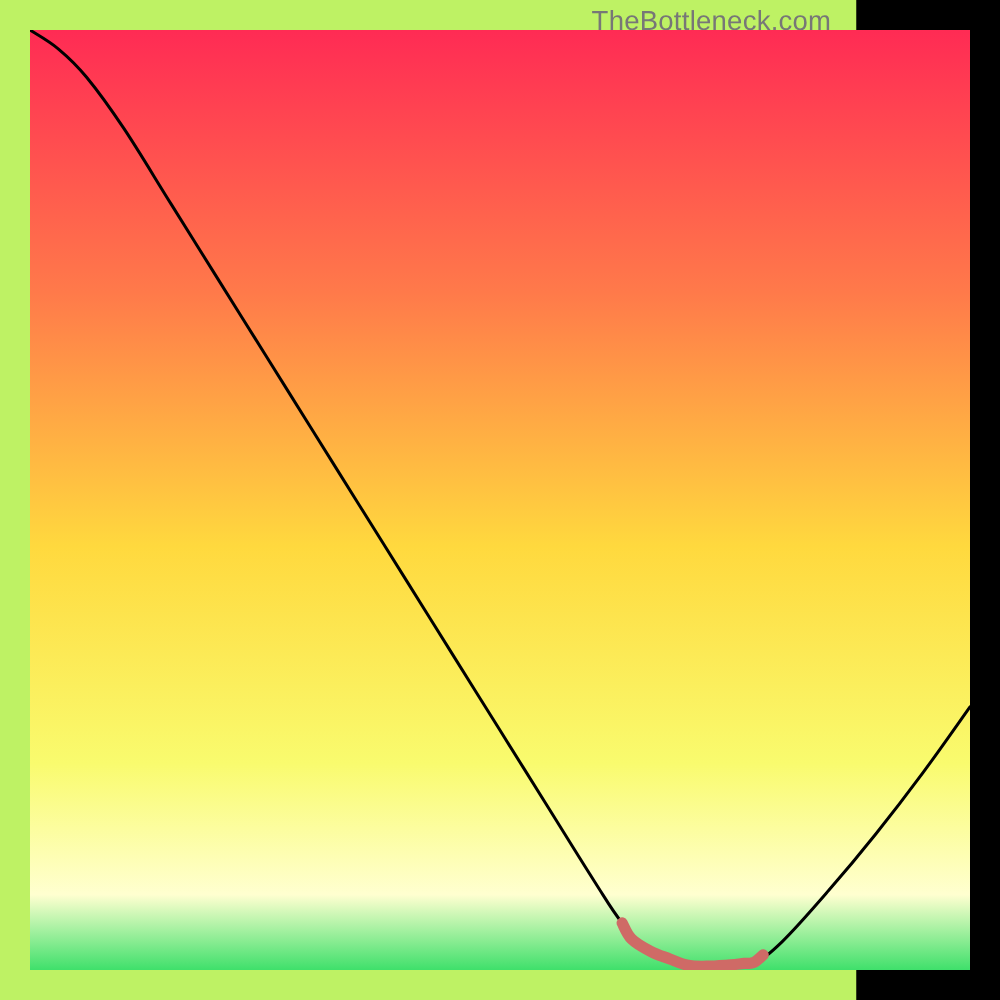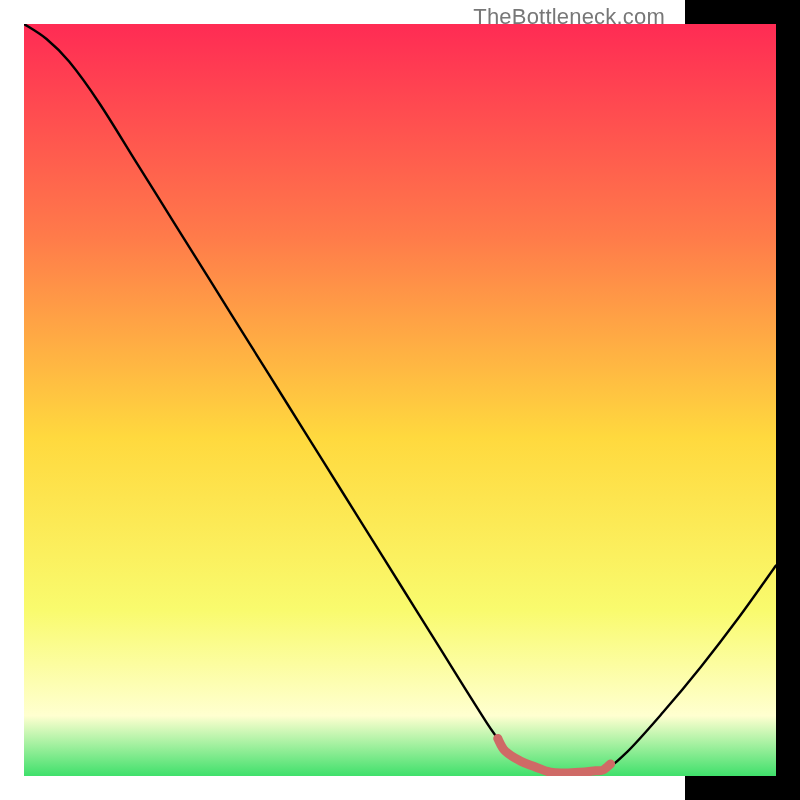--- a/index.html
+++ b/index.html
@@ -8,21 +8,21 @@
     width: 800px;
     height: 800px;
     background: #000000;
     font-family: Arial, Helvetica, sans-serif;
     overflow: hidden;
   }
   .stage {
     position: relative;
     width: 685px;
     height: 800px;
-    background: #ffffff;
+    background: #bef264;
   }
   .attribution {
     position: absolute;
     top: 4px;
     right: 20px;
     color: #777777;
     font-size: 22px;
     font-weight: 500;
     letter-spacing: 0.2px;
   }

